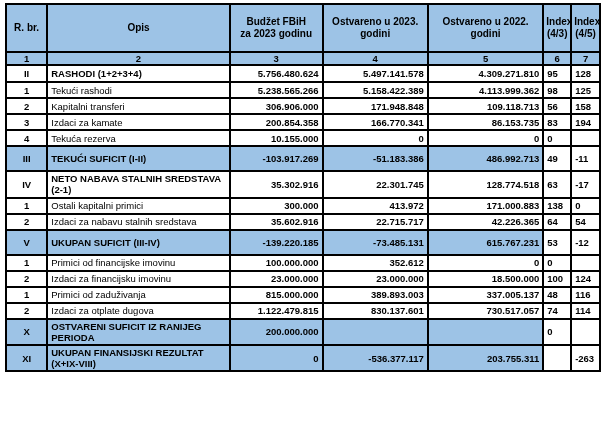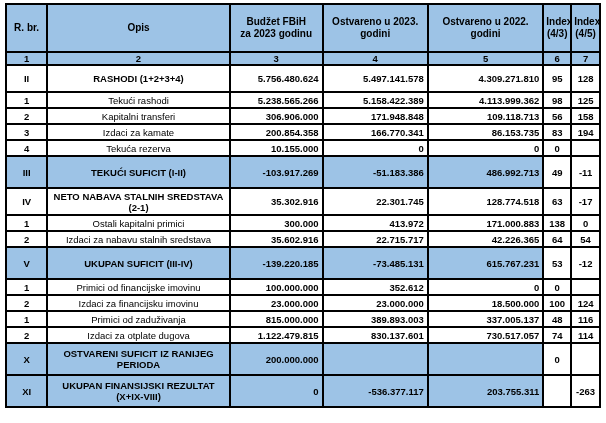--- a/index.html
+++ b/index.html
@@ -52,30 +52,30 @@
   tr.nums td {
     background: #9DC3E6;
     font-weight: bold;
     text-align: center;
     font-size: 9.5px;
     padding: 0 2px;
   }
 
   
   tr.item { height: 16px; }
-  tr.section-white { height: 27px; }
-  tr.section-blue { height: 32px; }
+  tr.section-white { height: 17px; }
+  tr.section-blue { height: 25px; }
   tr.section-white td, tr.section-blue td { font-weight: bold; }
   tr.section-blue td.bluecell { background: #9DC3E6; }
 
   
   td.rbr { text-align: center; font-weight: bold; }
-  td.opis { text-align: center; padding-left: 4px; }
+  td.opis { text-align: left; padding-left: 4px; }
   td.num { text-align: right; padding-right: 4px; font-weight: bold; }
-  td.idx { text-align: center; font-weight: bold; }
+  td.idx { font-weight: bold; }
 </style>
 </head>
 <body>
 
 <div class="page">
   <table class="fin">
     <colgroup>
       <col class="c-rbr">
         <col class="c-opis">
         <col class="c-bud">

